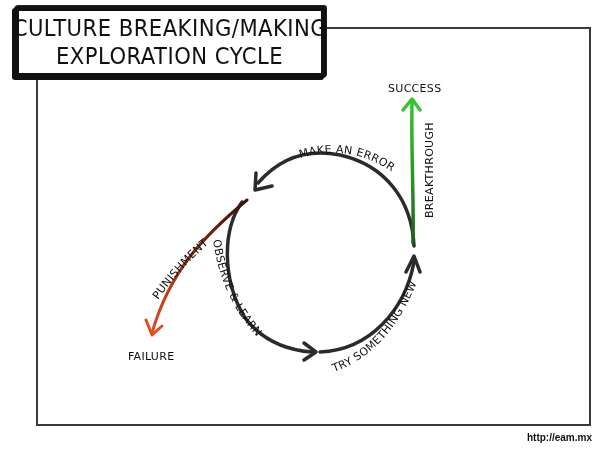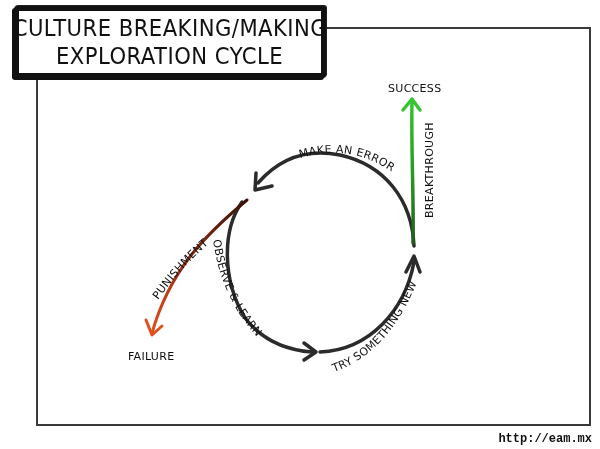--- a/index.html
+++ b/index.html
@@ -9,22 +9,22 @@
            border:2px solid #3a3a3a; box-sizing:border-box; background:#fff; }
   .title-box { position:absolute; left:14px; top:6px; width:312px; height:72px;
                background:#fff; border:5px solid #111; box-sizing:border-box;
                border-radius:3px;
                box-shadow: -2px 2px 0 #111, 1px -1px 0 #222;
                display:flex; flex-direction:column; align-items:center; justify-content:center; }
   .title-line { font-family:"DejaVu Sans", sans-serif; font-size:23px; letter-spacing:0.5px;
                 color:#111; line-height:28px; font-weight:normal; transform:scaleX(0.92); white-space:nowrap; }
   svg.diagram { position:absolute; left:0; top:0; }
   .lbl { font-family:"DejaVu Sans", sans-serif; font-size:11px; fill:#111; letter-spacing:0.3px; }
-  .credit { position:absolute; right:8px; top:432px; font-family:Liberation Mono, monospace;
-            font-size:12px; color:#111; font-weight:bold; }
+  .credit { position:absolute; right:8px; top:432px; font-family:Liberation Sans, sans-serif;
+            font-size:10px; color:#111; font-weight:bold; }
 </style>
 </head>
 <body>
 
 <div class="frame"></div>
 
 <svg class="diagram" width="600" height="449" viewBox="0 0 600 449">
   <defs>
     <linearGradient id="gGreen" x1="0" y1="1" x2="0" y2="0">
       <stop offset="0" stop-color="#1f5f1a"></stop>

